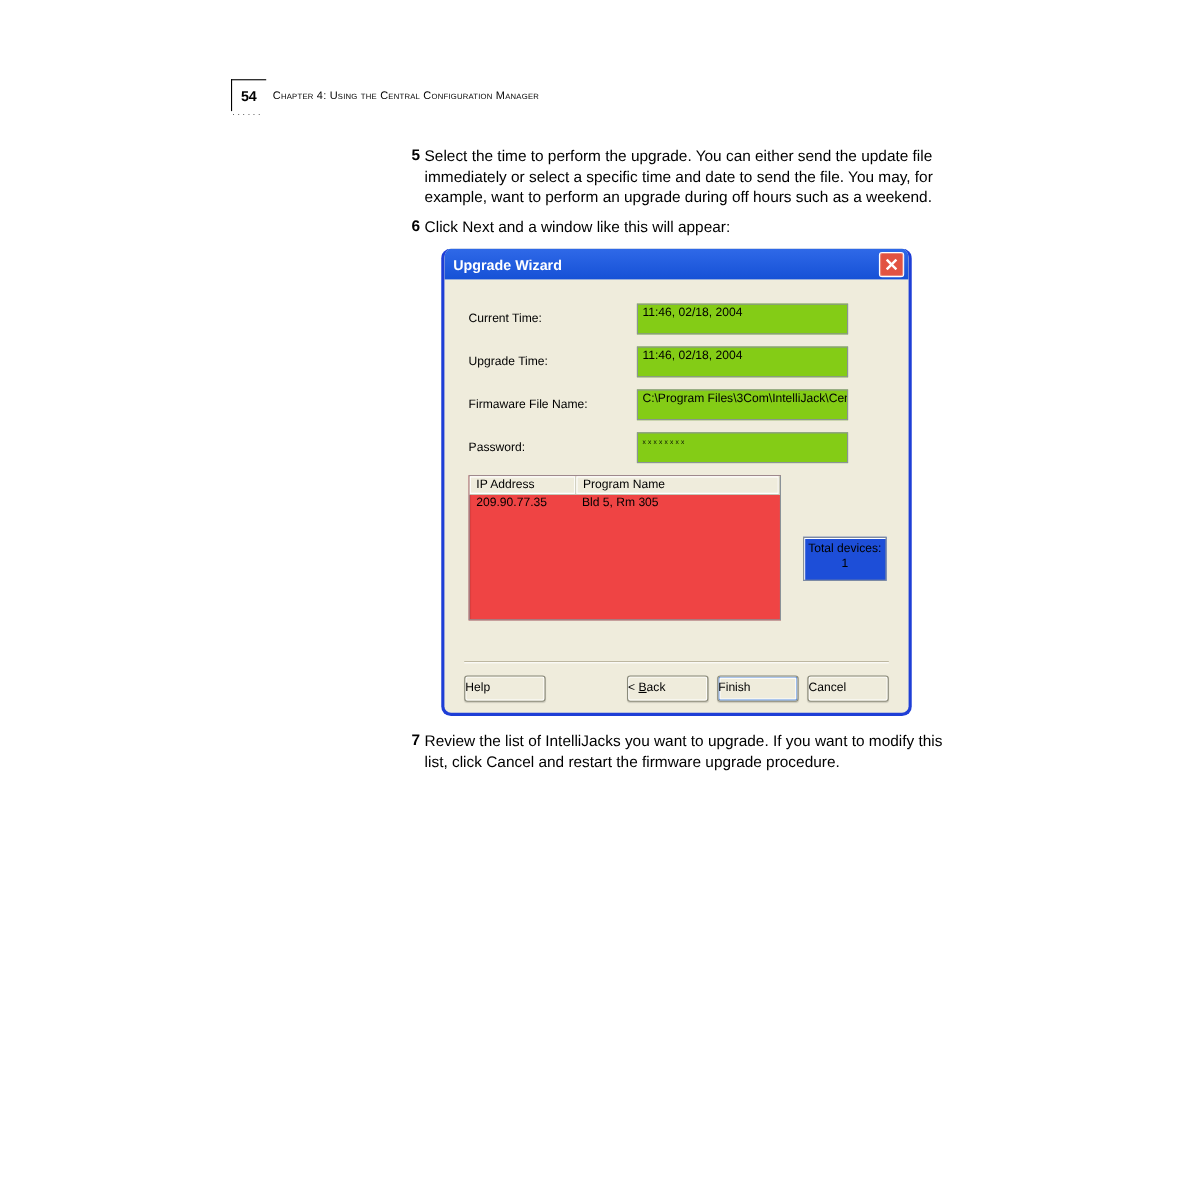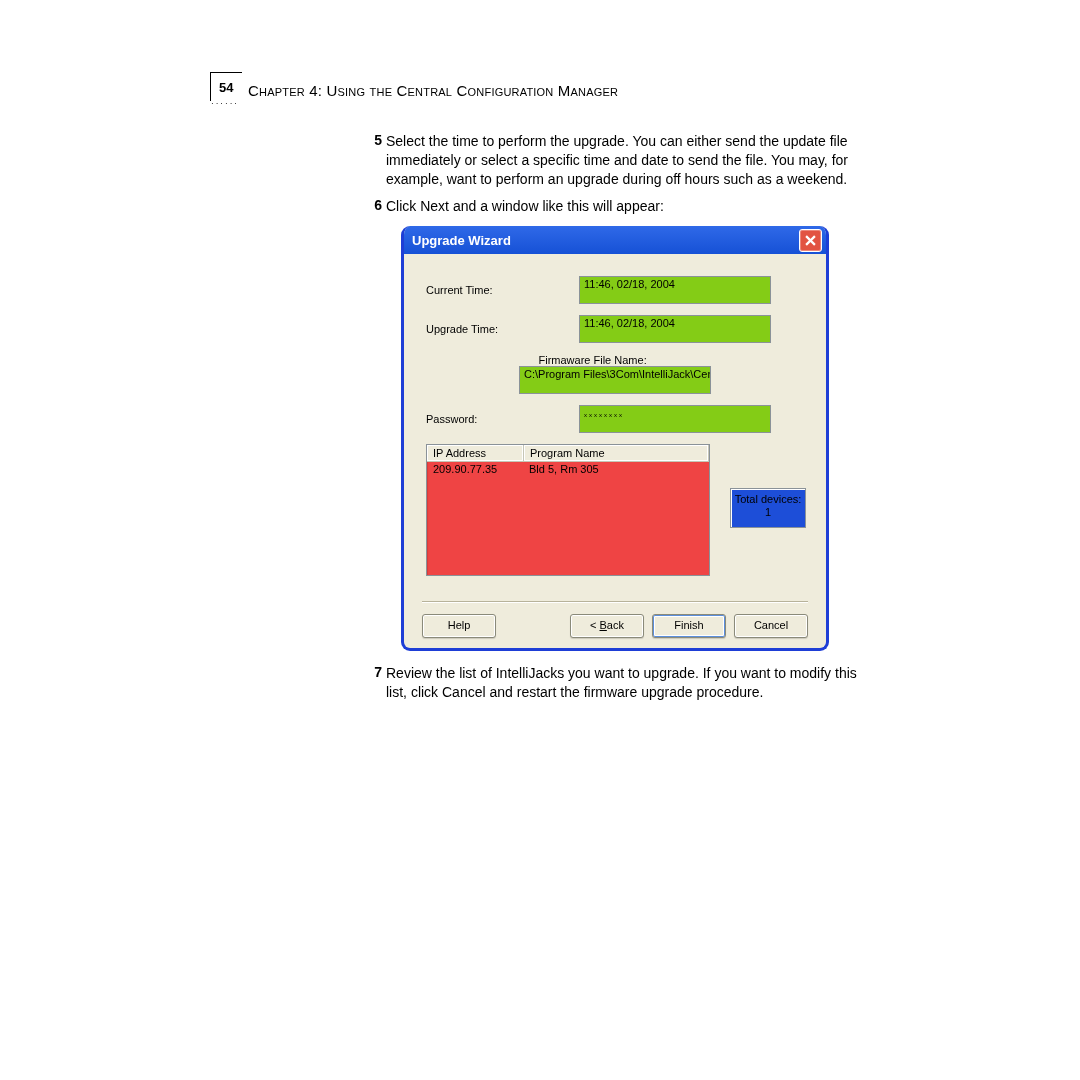--- a/index.html
+++ b/index.html
@@ -37,21 +37,21 @@
     position: absolute;
     left: 219px;
     top: 80px;
     font-size: 13px;
     font-weight: bold;
   }
   .chapter-title {
     position: absolute;
     left: 248px;
     top: 82px;
-    font-size: 15px;
+    font-size: 10px;
     font-variant: small-caps;
     letter-spacing: 0.2px;
   }
   .body-area {
     position: absolute;
     left: 358px;
     top: 132px;
     width: 510px;
   }
   .step {
@@ -203,21 +203,21 @@
     padding: 0 18px;
   }
   .btn {
     width: 72px;
     height: 22px;
     background: #efecdc;
     border: 1px solid #8a8a7a;
     border-radius: 3px;
     font-family: Tahoma, Arial, sans-serif;
     font-size: 11px;
-    text-align: center;
+    text-align: left;
     line-height: 20px;
     box-shadow: inset 0 0 0 1px #fff, 0 1px 1px rgba(0,0,0,0.15);
   }
   .btn.default {
     box-shadow: inset 0 0 0 1px #5b8edb, inset 0 0 0 2px #fff, 0 1px 1px rgba(0,0,0,0.15);
   }
   .btn-spacer { flex: 1; }
   .btn + .btn { margin-left: 8px; }
 </style>
 </head>
@@ -253,21 +253,21 @@
 
     <div class="form-area">
       <div class="form-row">
         <div class="form-label">Current Time:</div>
         <div class="form-input">11:46, 02/18, 2004</div>
       </div>
       <div class="form-row">
         <div class="form-label">Upgrade Time:</div>
         <div class="form-input">11:46, 02/18, 2004</div>
       </div>
-      <div class="form-row" style="margin-top:6px;flex-direction:column;">
+      <div class="form-row" style="margin-top:6px;">
         <div class="form-label">Firmaware File Name:</div>
         <div class="form-input">C:\Program Files\3Com\IntelliJack\Cent</div>
       </div>
       <div class="form-row" style="margin-top:6px;">
         <div class="form-label">Password:</div>
         <div class="form-input" style="font-size:6px; letter-spacing:2px; line-height:16px;">xxxxxxxx</div>
       </div>
 
       <div class="table-box">
         <div class="table-head">

